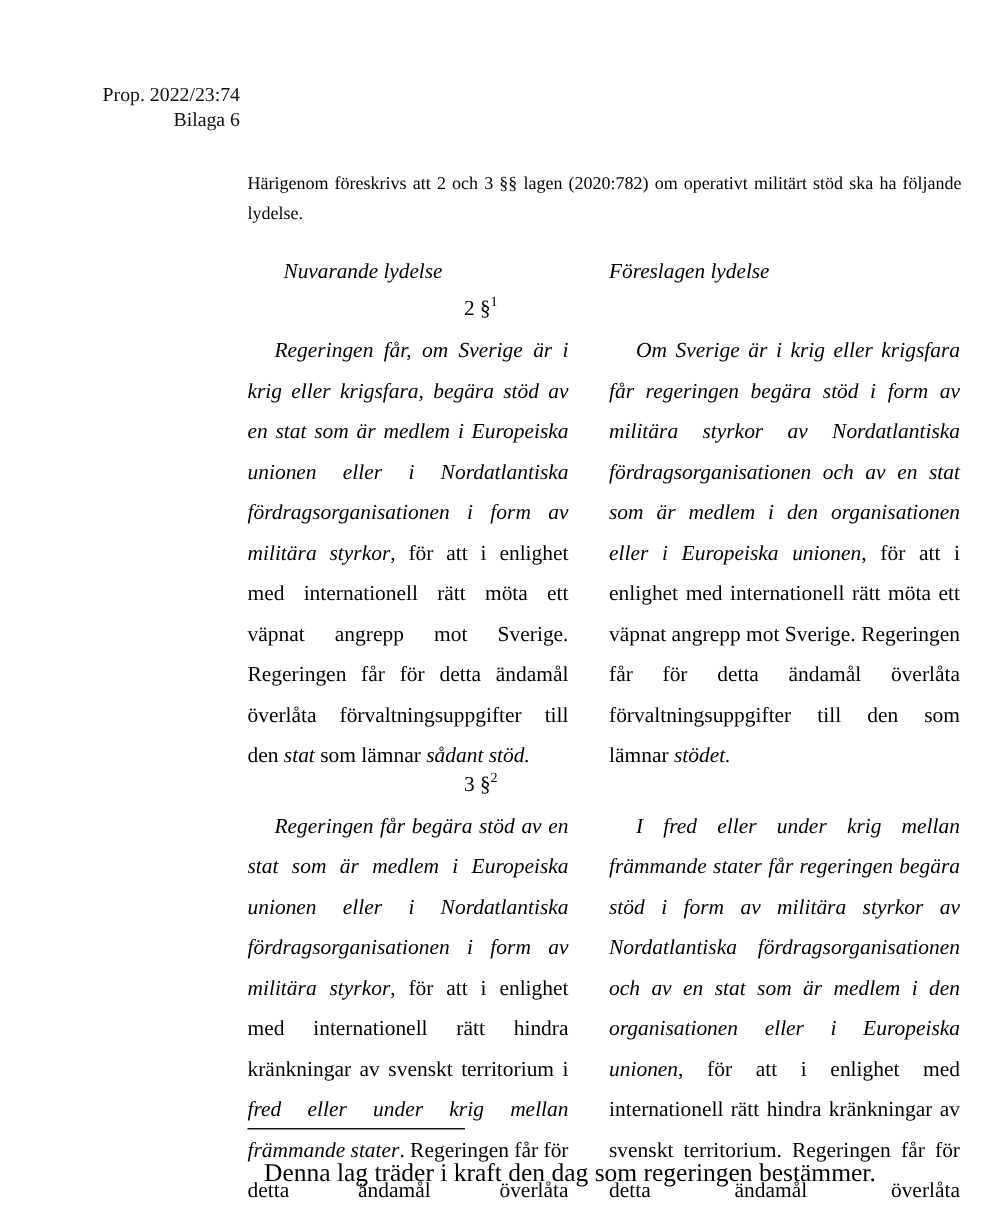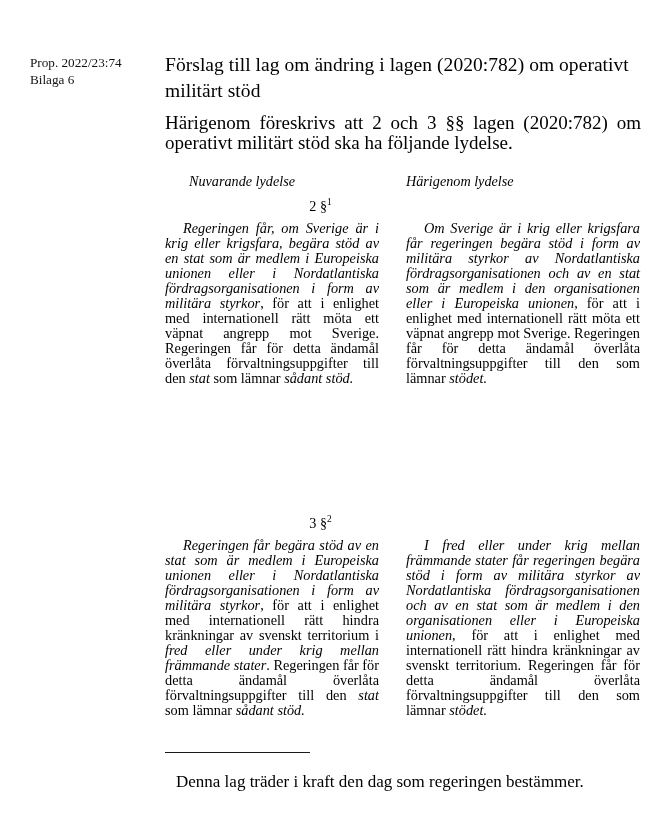--- a/index.html
+++ b/index.html
@@ -27,20 +27,21 @@
 
   
   .runhead {
     position: absolute;
     left: 30px;
     top: 54px;
     width: 130px;
     font-size: 13.2px;
     line-height: 17px;
     color: #111;
+    text-align: right;
   }
   .runhead div { white-space: nowrap; }
 
   
   .doc-title {
     position: absolute;
     left: 165px;
     top: 52px;
     width: 478px;
     font-size: 19.5px;
@@ -49,21 +50,21 @@
     margin: 0;
     letter-spacing: 0.05px;
   }
 
   
   .intro {
     position: absolute;
     left: 165px;
     top: 113px;
     width: 476px;
-    font-size: 19px;
+    font-size: 12px;
     line-height: 19.5px;
     text-align: justify;
     text-justify: inter-word;
   }
 
   
   .col-head {
     position: absolute;
     top: 172px;
     font-size: 14.2px;
@@ -92,21 +93,21 @@
   }
 
   .cols {
     position: relative;
     height: 100%;
   }
   .col {
     position: absolute;
     top: 0;
     font-size: 14.3px;
-    line-height: 15px;
+    line-height: 27px;
     text-align: justify;
     text-justify: inter-word;
     hyphens: manual;
   }
   .col.left  { left: 165px;  width: 214px; }
   .col.right { left: 406px;  width: 234px; }
   .col p {
     margin: 0;
     text-indent: 18px;
   }
@@ -133,26 +134,25 @@
 </head>
 <body>
 
 <div class="page">
 
   <div class="runhead">
     <div>Prop. 2022/23:74</div>
     <div>Bilaga 6</div>
   </div>
 
-  <h1 class="doc-title">Förslag till lag om ändring i lagen (2020:782) om operativt militärt stöd</h1>
 
   <div class="intro">Härigenom föreskrivs att 2 och 3 §§ lagen (2020:782) om operativt militärt stöd ska ha följande lydelse.</div>
 
   <div class="col-head left">Nuvarande lydelse</div>
-  <div class="col-head right">Härigenom lydelse</div>
+  <div class="col-head right">Föreslagen lydelse</div>
 
   <div class="section s2">
     <div class="section-label">
       <span>2 §</span><sup>1</sup>
     </div>
     <div class="cols">
       <div class="col left">
         <p><i>Regeringen får, om Sverige är i krig eller krigsfara, begära stöd av en stat som är medlem i Europeiska unionen eller i Nordatlantiska fördragsorganisationen i form av militära styrkor</i><span>, för att i enlighet med internationell rätt möta ett väpnat angrepp mot Sverige. Regeringen får för detta ändamål överlåta förvaltningsuppgifter till den </span><i>stat</i><span> som lämnar </span><i>sådant stöd.</i></p>
       </div>
       <div class="col right">

